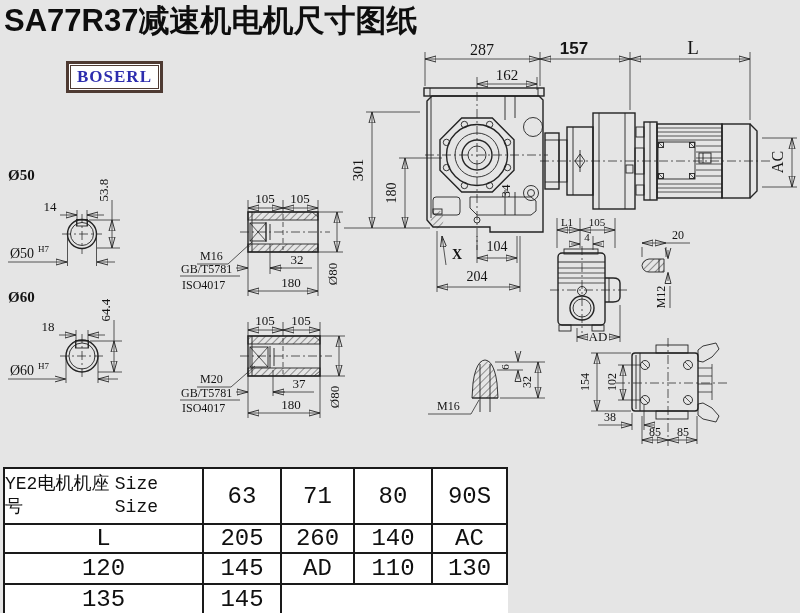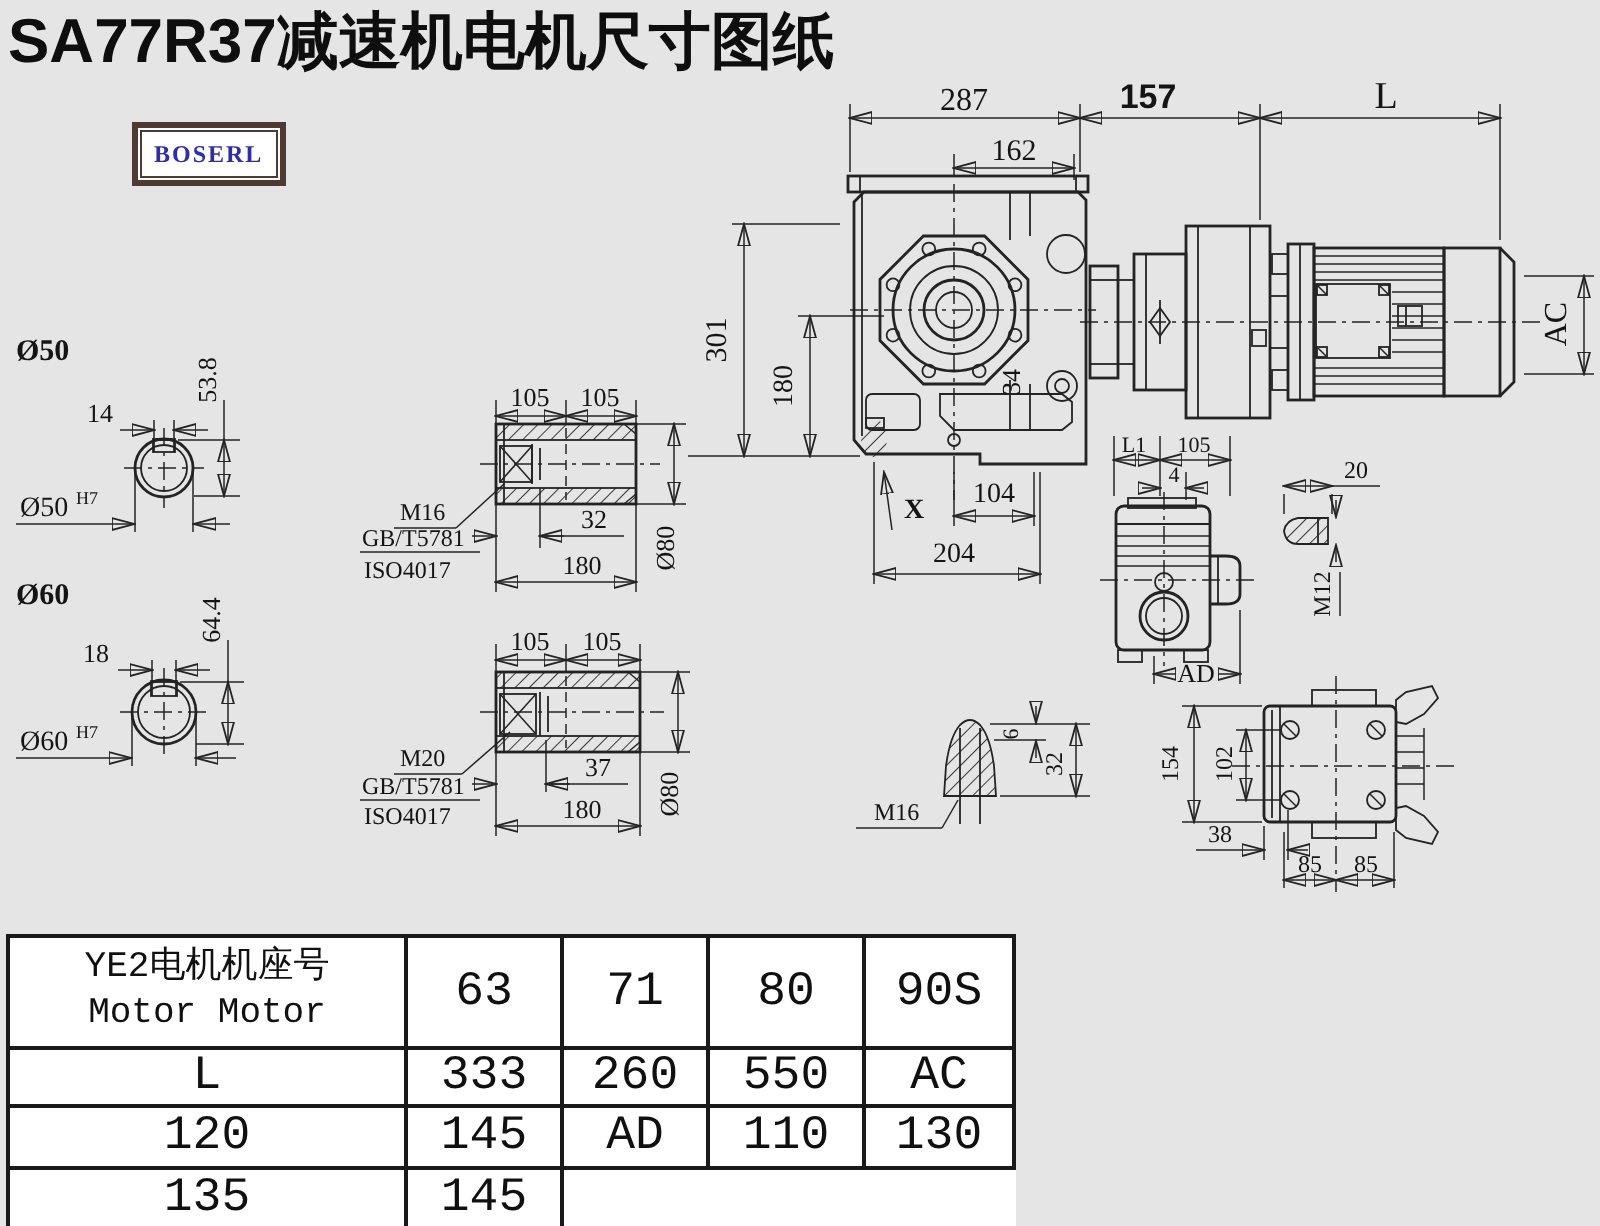--- a/index.html
+++ b/index.html
@@ -2,21 +2,21 @@
 <html><head>
 <meta charset="utf-8">
 <style>
   html,body{margin:0;padding:0;background:#ffffff;}
   .page{position:relative;width:800px;height:613px;background:#e5e5e5;overflow:hidden;
         font-family:"Liberation Sans",sans-serif;padding-left:28px;}
   .title{position:absolute;left:4px;top:0px;font-size:31px;font-weight:bold;color:#0e0e0e;
          font-family:"Liberation Sans",sans-serif;letter-spacing:0px;white-space:nowrap;}
   .logo{position:absolute;left:66px;top:61px;border:3px solid #4e3a32;background:#fff;}
   .logo-inner{border:1px solid #4e3a32;margin:1px;padding:0 6px;
-              font-family:"Liberation Serif",serif;font-weight:bold;font-size:12px;
+              font-family:"Liberation Serif",serif;font-weight:bold;font-size:17px;
               color:#2d2dae;letter-spacing:1px;line-height:22px;}
   svg.draw{position:absolute;left:0;top:0;}
   
   .s line,.s path,.s rect,.s circle,.s polygon,.s polyline{stroke:#232323;fill:none;stroke-width:0.9;}
   .s .thick{stroke-width:1.4;}
   .s .thin{stroke-width:0.75;}
   .s .cl{stroke-width:0.75;stroke-dasharray:9 3 2 3;}
   .s .dash{stroke-width:0.75;stroke-dasharray:5 3;}
   .s .hf{fill:url(#h);}
   .s text{font-family:"Liberation Serif",serif;font-size:13px;fill:#141414;stroke:none;}
@@ -27,21 +27,21 @@
   .s .sup{font-size:9px;}
   .s .bold{font-weight:bold;}
   
   .tbl{position:absolute;left:3px;top:467px;display:grid;
        grid-template-columns:199px 78px 73px 78px 75px;
        grid-template-rows:56px 29px 31px 30px;
        border-top:2px solid #1a1a1a;border-left:2px solid #1a1a1a;
        font-family:"Liberation Mono",monospace;color:#101010;background:#fff;}
   .cell{border-right:2px solid #1a1a1a;border-bottom:2px solid #1a1a1a;
         display:flex;align-items:center;justify-content:center;font-size:24px;}
-  .cell.hdr{flex-direction:column;font-size:18px;line-height:1.3;}
+  .cell.hdr{flex-direction:row;font-size:18px;line-height:1.3;}
 </style>
 </head>
 <body>
 
 <div class="page">
 
   <div class="title">SA77R37减速机电机尺寸图纸</div>
 
   <div class="logo">
     <div class="logo-inner">BOSERL</div>
@@ -442,31 +442,31 @@
       <line x1="642" y1="440" x2="668" y2="440" class="thin" marker-start="url(#as)" marker-end="url(#ae)"></line>
       <line x1="668" y1="440" x2="697" y2="440" class="thin" marker-start="url(#as)" marker-end="url(#ae)"></line>
       <text x="655" y="436" text-anchor="middle" class="t12">85</text>
       <text x="683" y="436" text-anchor="middle" class="t12">85</text>
     </g>
   </svg>
 
   <div class="tbl">
     <div class="cell hdr">
       <span>YE2电机机座号</span>
-      <span>Motor Motor</span>
+      <span>Size Size</span>
     </div>
     <div class="cell">63</div>
     <div class="cell">71</div>
     <div class="cell">80</div>
     <div class="cell">90S</div>
 
     <div class="cell">L</div>
-    <div class="cell">333</div>
+    <div class="cell">205</div>
     <div class="cell">260</div>
-    <div class="cell">550</div>
+    <div class="cell">140</div>
 
     <div class="cell">AC</div>
     <div class="cell">120</div>
     <div class="cell">145</div>
 
     <div class="cell">AD</div>
     <div class="cell">110</div>
     <div class="cell">130</div>
     <div class="cell">135</div>
     <div class="cell">145</div>

